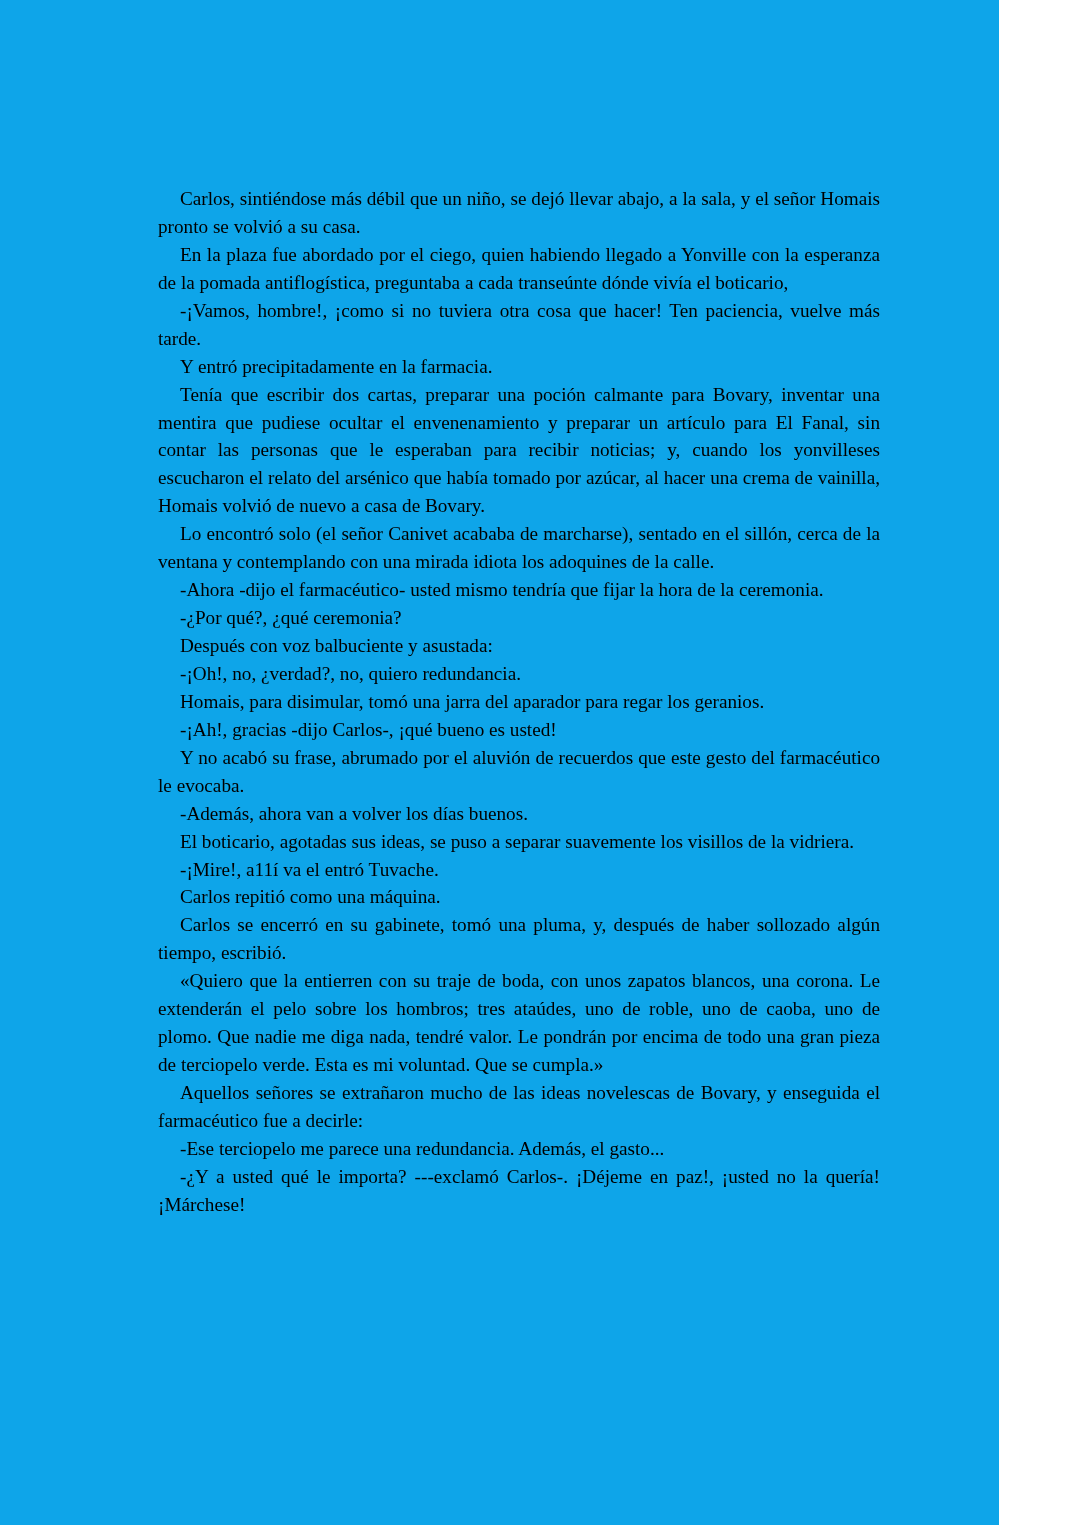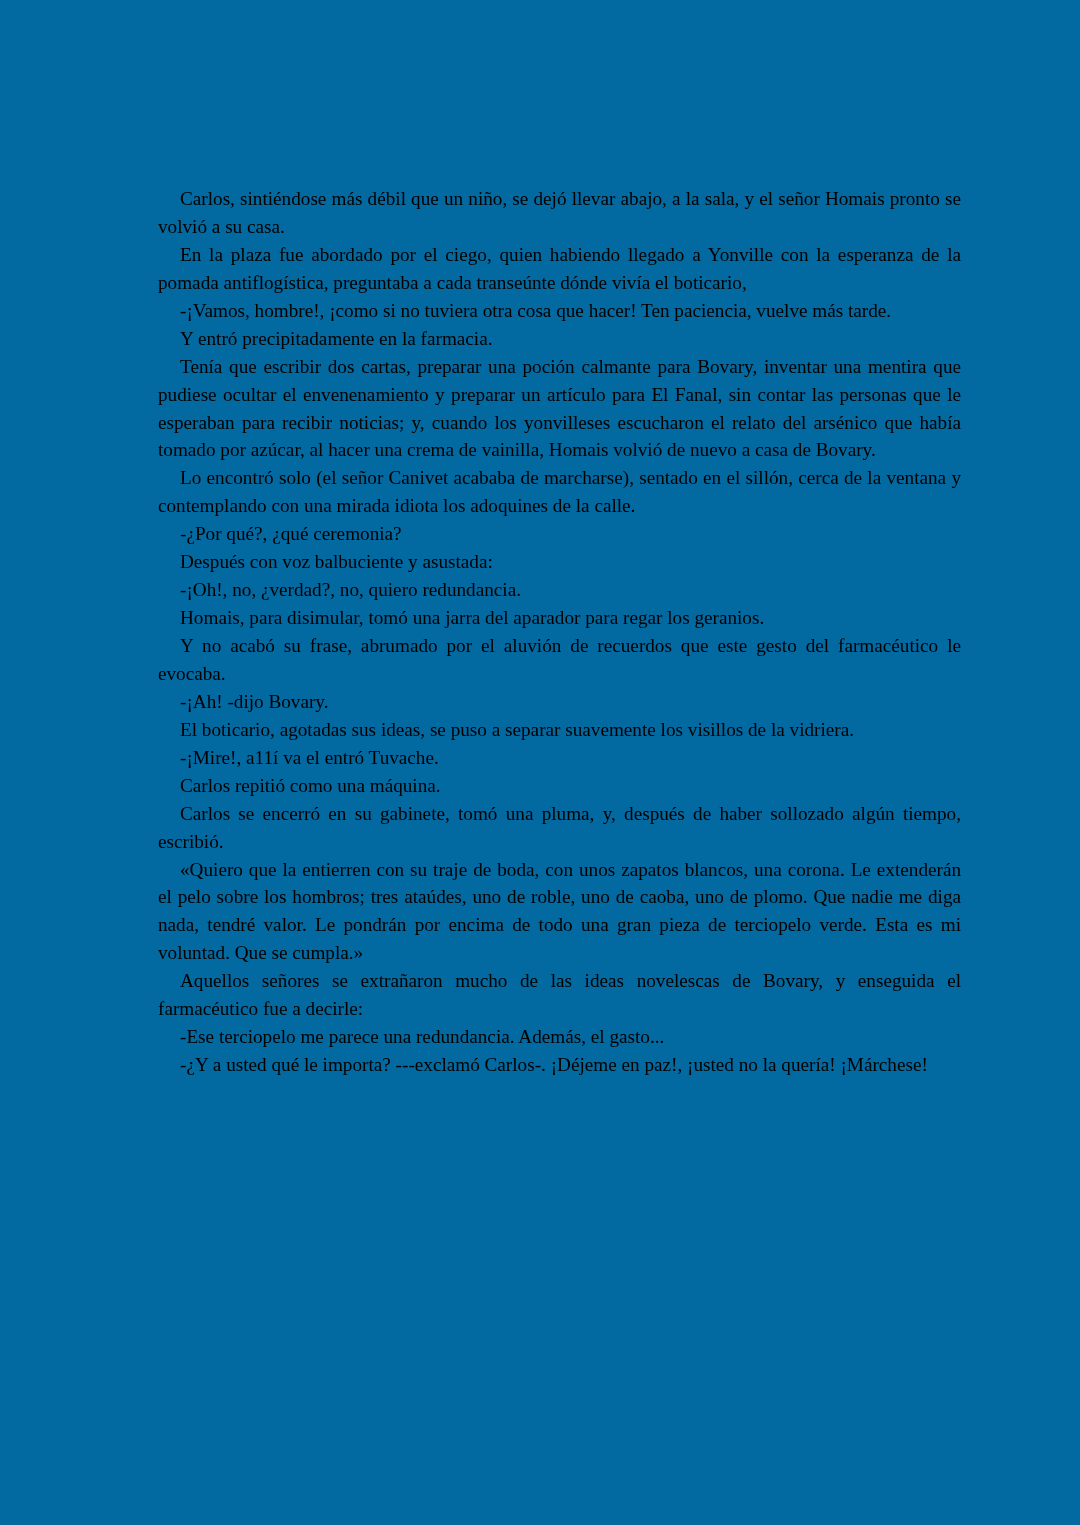--- a/index.html
+++ b/index.html
@@ -8,24 +8,24 @@
     background: #ffffff;
   }
   body {
     width: 1080px;
     height: 1525px;
     font-family: "Liberation Serif", "DejaVu Serif", serif;
     color: #000000;
   }
   .page {
     box-sizing: border-box;
-    width: 1080px;
+    width: 999px;
     height: 1525px;
     padding: 185px 119px 60px 158px;
-    background: #0369a1;
+    background: #0ea5e9;
   }
   .body-text {
     font-size: 19.2px;
     line-height: 1.455;
     text-align: justify;
     text-justify: inter-word;
   }
   p {
     margin: 0;
     text-indent: 22px;
@@ -36,26 +36,28 @@
 <body>
 
 <div class="page">
   <div class="body-text">
     <p>Carlos, sintiéndose más débil que un niño, se dejó llevar abajo, a la sala, y el señor Homais pronto se volvió a su casa.</p>
     <p>En la plaza fue abordado por el ciego, quien habiendo llegado a Yonville con la esperanza de la pomada antiflogística, preguntaba a cada transeúnte dónde vivía el boticario,</p>
     <p>-¡Vamos, hombre!, ¡como si no tuviera otra cosa que hacer! Ten paciencia, vuelve más tarde.</p>
     <p>Y entró precipitadamente en la farmacia.</p>
     <p>Tenía que escribir dos cartas, preparar una poción calmante para Bovary, inventar una mentira que pudiese ocultar el envenenamiento y preparar un artículo para El Fanal, sin contar las personas que le esperaban para recibir noticias; y, cuando los yonvilleses escucharon el relato del arsénico que había tomado por azúcar, al hacer una crema de vainilla, Homais volvió de nuevo a casa de Bovary.</p>
     <p>Lo encontró solo (el señor Canivet acababa de marcharse), sentado en el sillón, cerca de la ventana y contemplando con una mirada idiota los adoquines de la calle.</p>
+    <p>-Ahora -dijo el farmacéutico- usted mismo tendría que fijar la hora de la ceremonia.</p>
     <p>-¿Por qué?, ¿qué ceremonia?</p>
     <p>Después con voz balbuciente y asustada:</p>
     <p>-¡Oh!, no, ¿verdad?, no, quiero redundancia.</p>
     <p>Homais, para disimular, tomó una jarra del aparador para regar los geranios.</p>
+    <p>-¡Ah!, gracias -dijo Carlos-, ¡qué bueno es usted!</p>
     <p>Y no acabó su frase, abrumado por el aluvión de recuerdos que este gesto del farmacéutico le evocaba.</p>
-    <p>-¡Ah! -dijo Bovary.</p>
+    <p>-Además, ahora van a volver los días buenos.</p>
     <p>El boticario, agotadas sus ideas, se puso a separar suavemente los visillos de la vidriera.</p>
     <p>-¡Mire!, a11í va el entró Tuvache.</p>
     <p>Carlos repitió como una máquina.</p>
     <p>Carlos se encerró en su gabinete, tomó una pluma, y, después de haber sollozado algún tiempo, escribió.</p>
     <p>«Quiero que la entierren con su traje de boda, con unos zapatos blancos, una corona. Le extenderán el pelo sobre los hombros; tres ataúdes, uno de roble, uno de caoba, uno de plomo. Que nadie me diga nada, tendré valor. Le pondrán por encima de todo una gran pieza de terciopelo verde. Esta es mi voluntad. Que se cumpla.»</p>
     <p>Aquellos señores se extrañaron mucho de las ideas novelescas de Bovary, y enseguida el farmacéutico fue a decirle:</p>
     <p>-Ese terciopelo me parece una redundancia. Además, el gasto...</p>
     <p>-¿Y a usted qué le importa? ---exclamó Carlos-. ¡Déjeme en paz!, ¡usted no la quería! ¡Márchese!</p>
   </div>
 </div>

